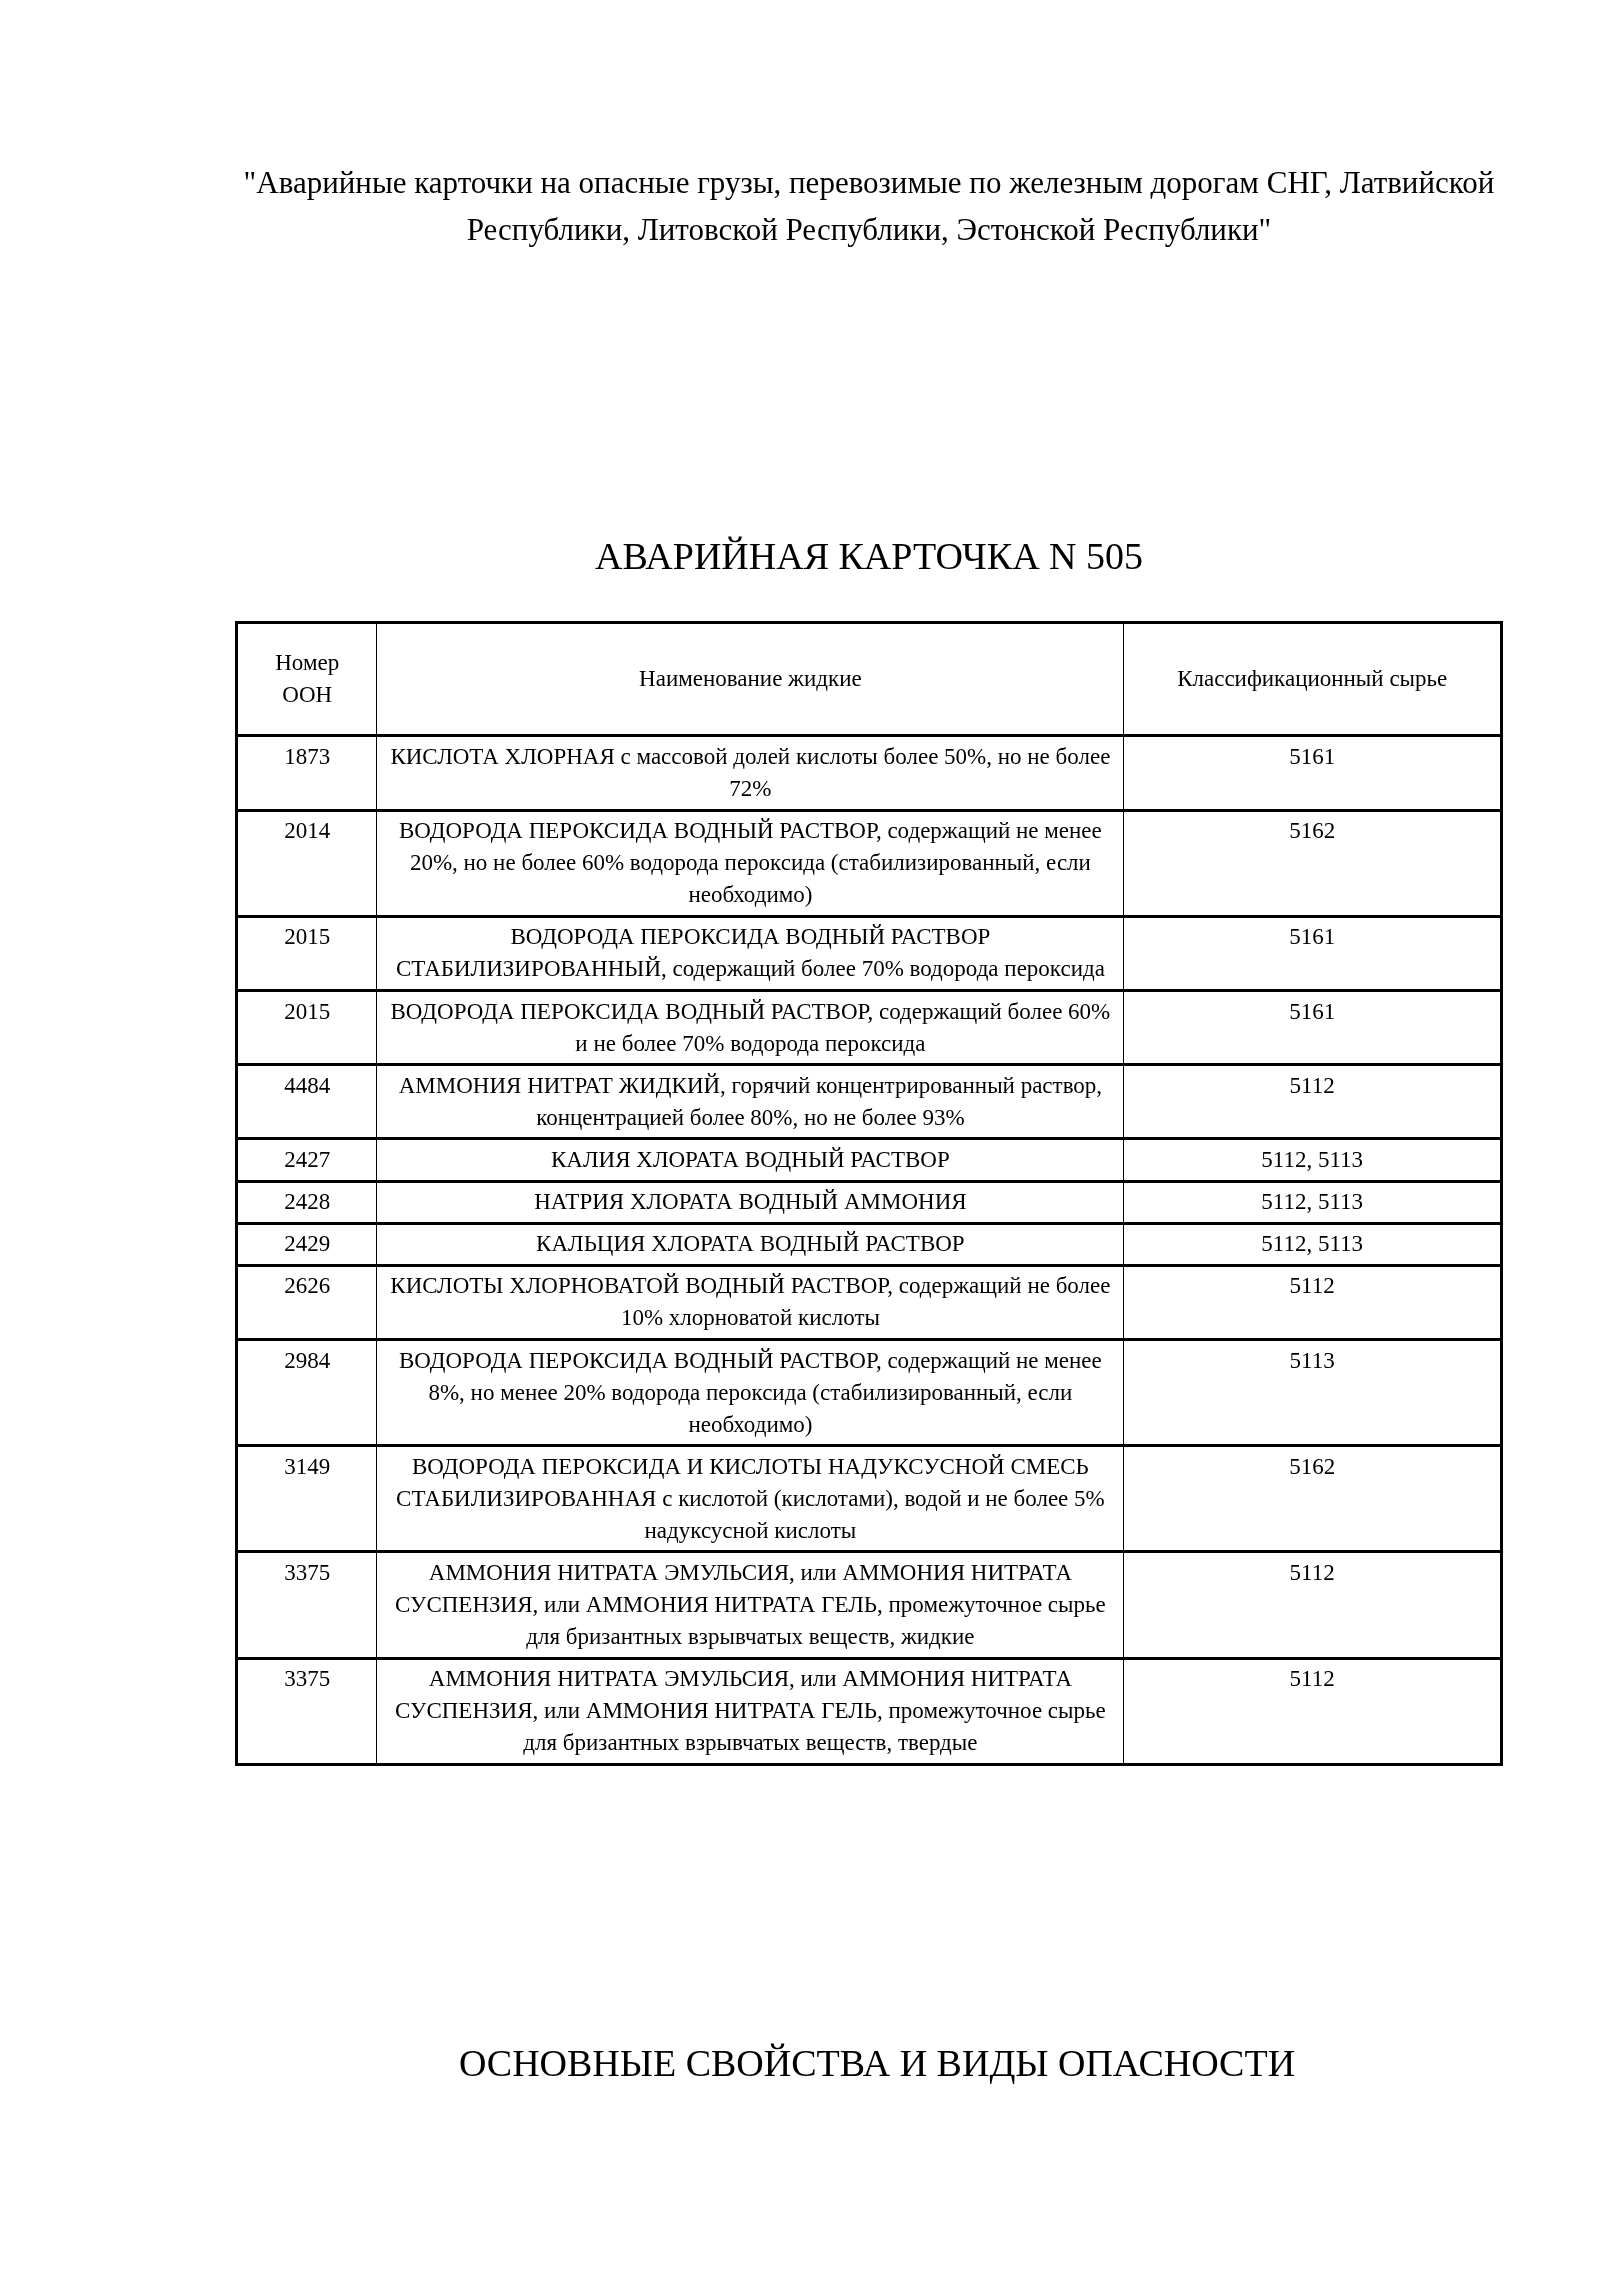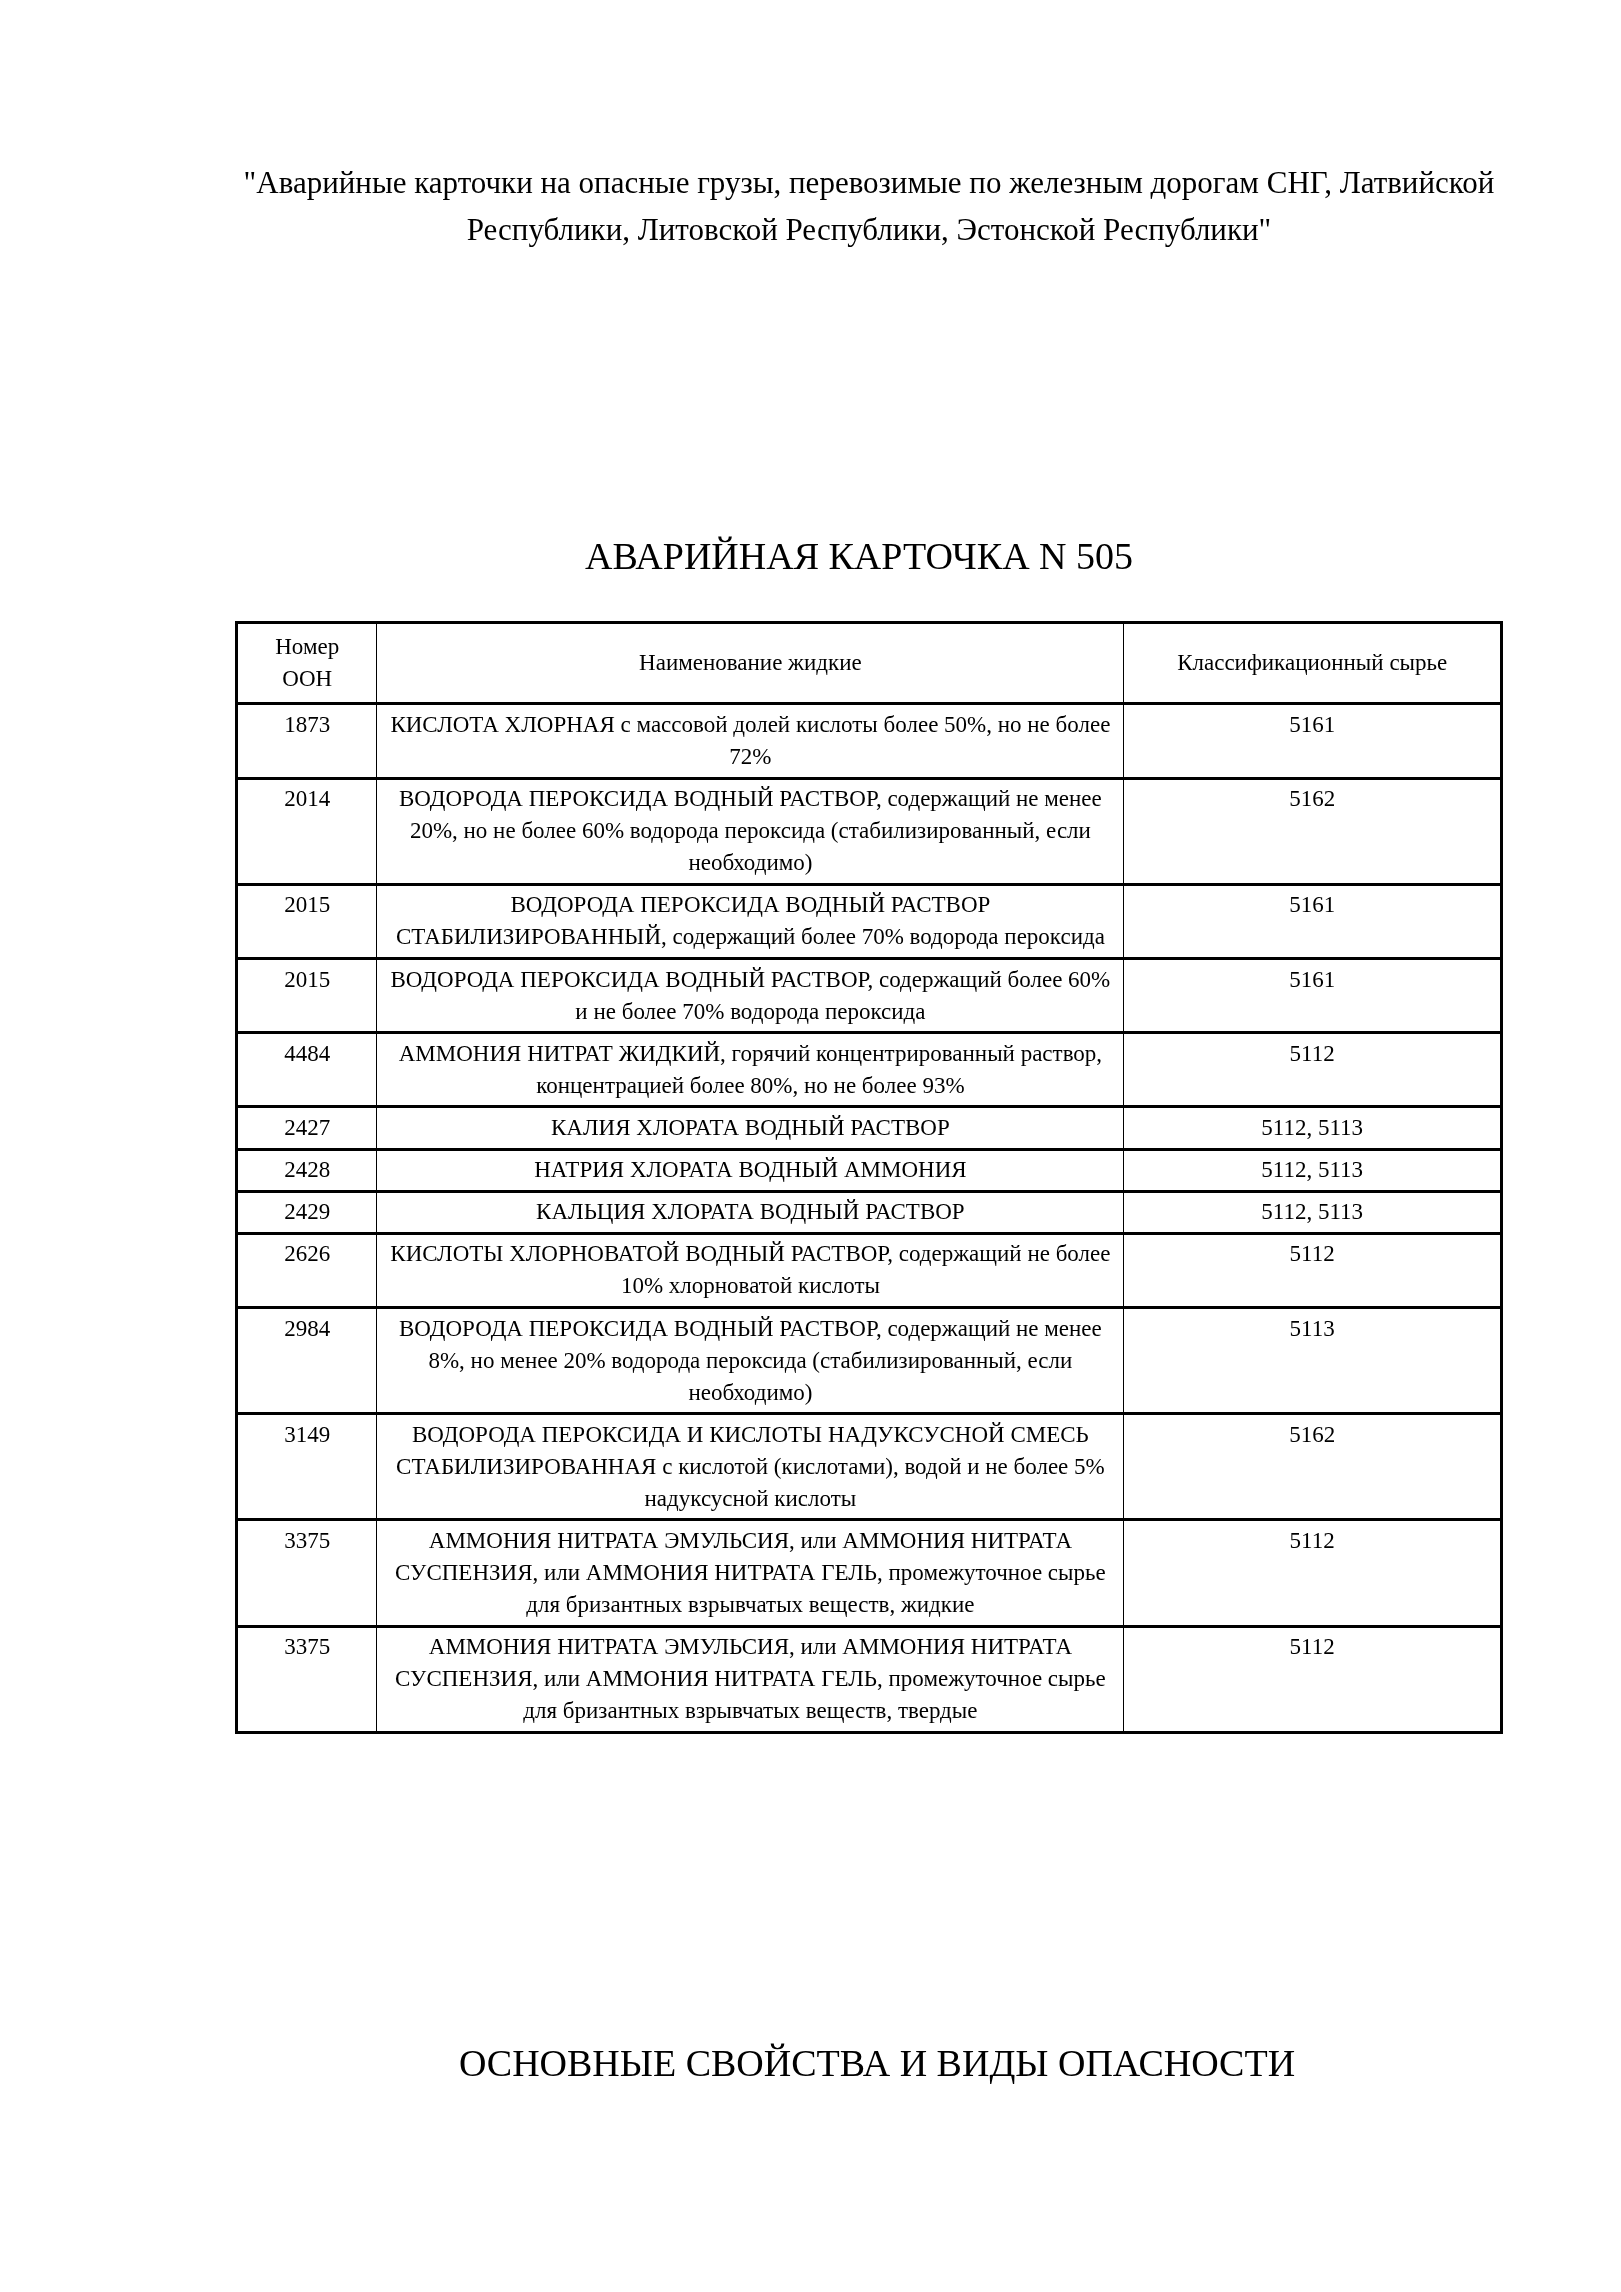--- a/index.html
+++ b/index.html
@@ -20,21 +20,21 @@
     top: 159px;
     left: 235px;
     width: 1268px;
     text-align: center;
     font-size: 31px;
     line-height: 47px;
   }
   .card-title {
     position: absolute;
     top: 536px;
-    left: 225px;
+    left: 235px;
     width: 1268px;
     text-align: center;
     font-size: 38px;
     line-height: 41px;
     font-weight: normal;
     margin: 0;
   }
   table.cargo {
     position: absolute;
     top: 621px;
@@ -58,21 +58,21 @@
   }
   table.cargo thead th {
     vertical-align: middle;
     padding: 7.2px 5.4px;
   }
   table.cargo td {
     vertical-align: top;
   }
   .un-col-head-inner {
     width: min-content;
-    margin: 0 auto;
+    margin: 16px auto;
     white-space: normal;
   }
   .section-title {
     position: absolute;
     top: 2035px;
     left: 235px;
     width: 1268px;
     text-align: center;
     font-size: 38px;
     line-height: 41px;

